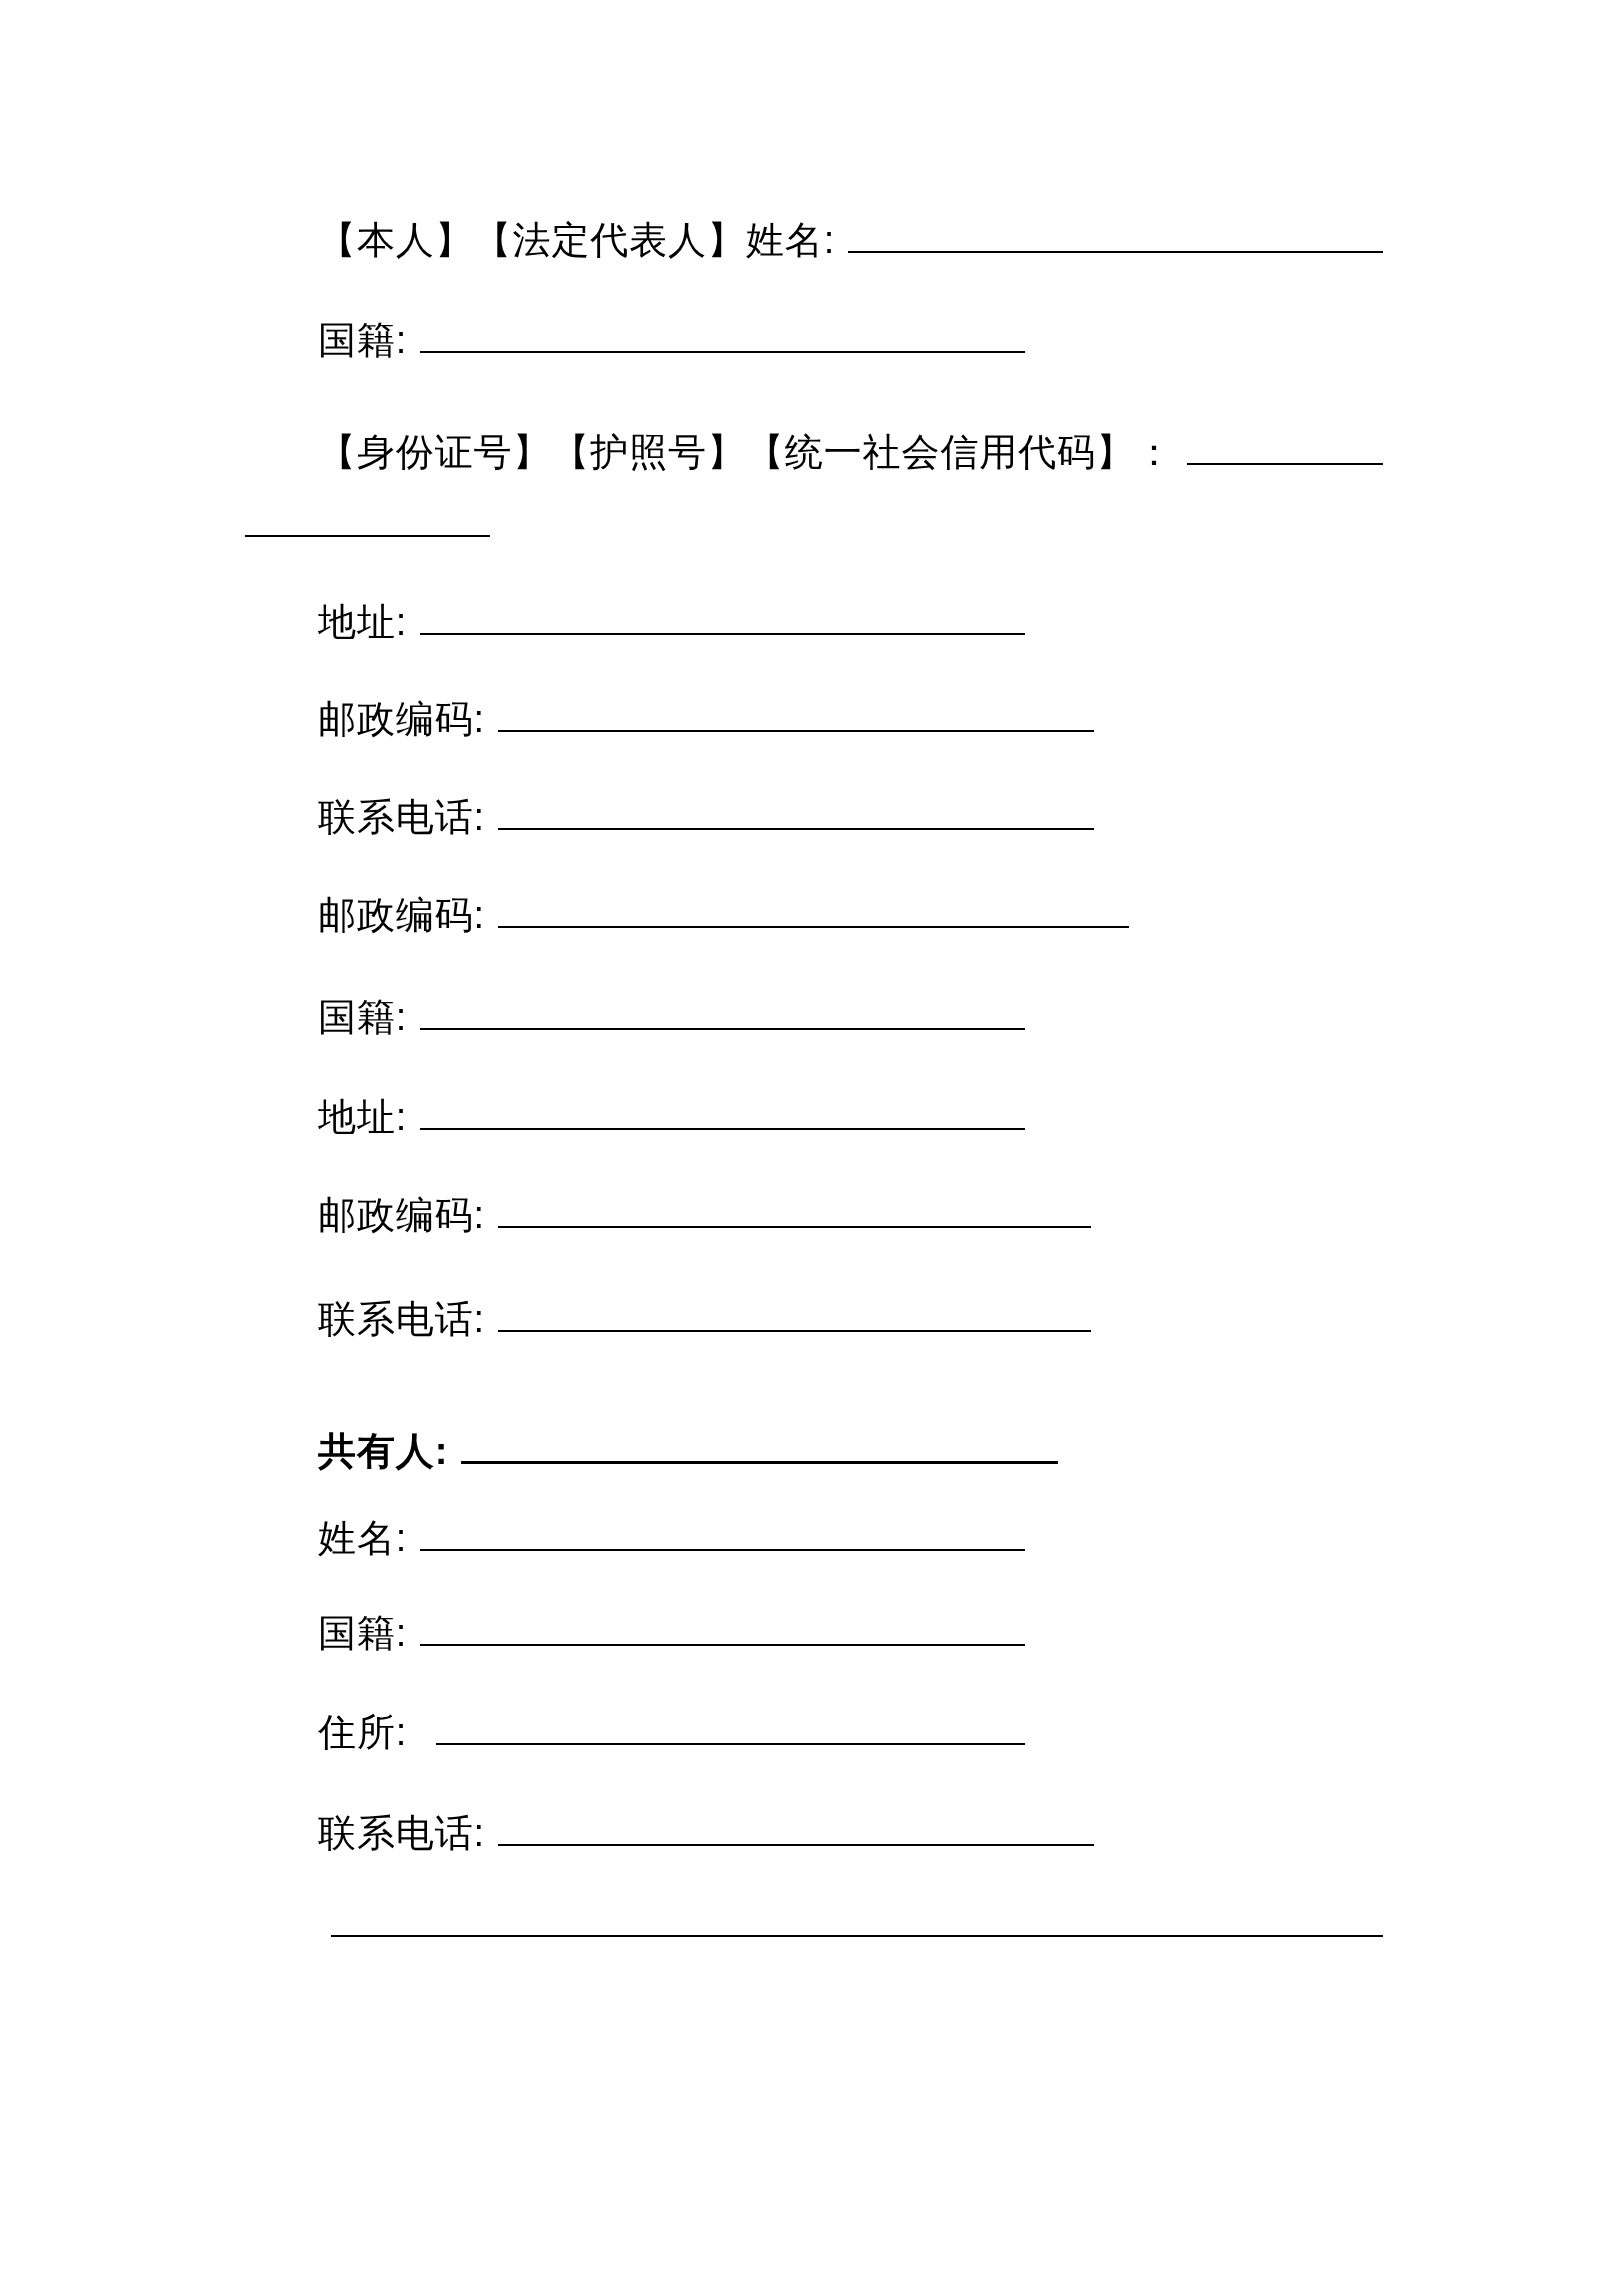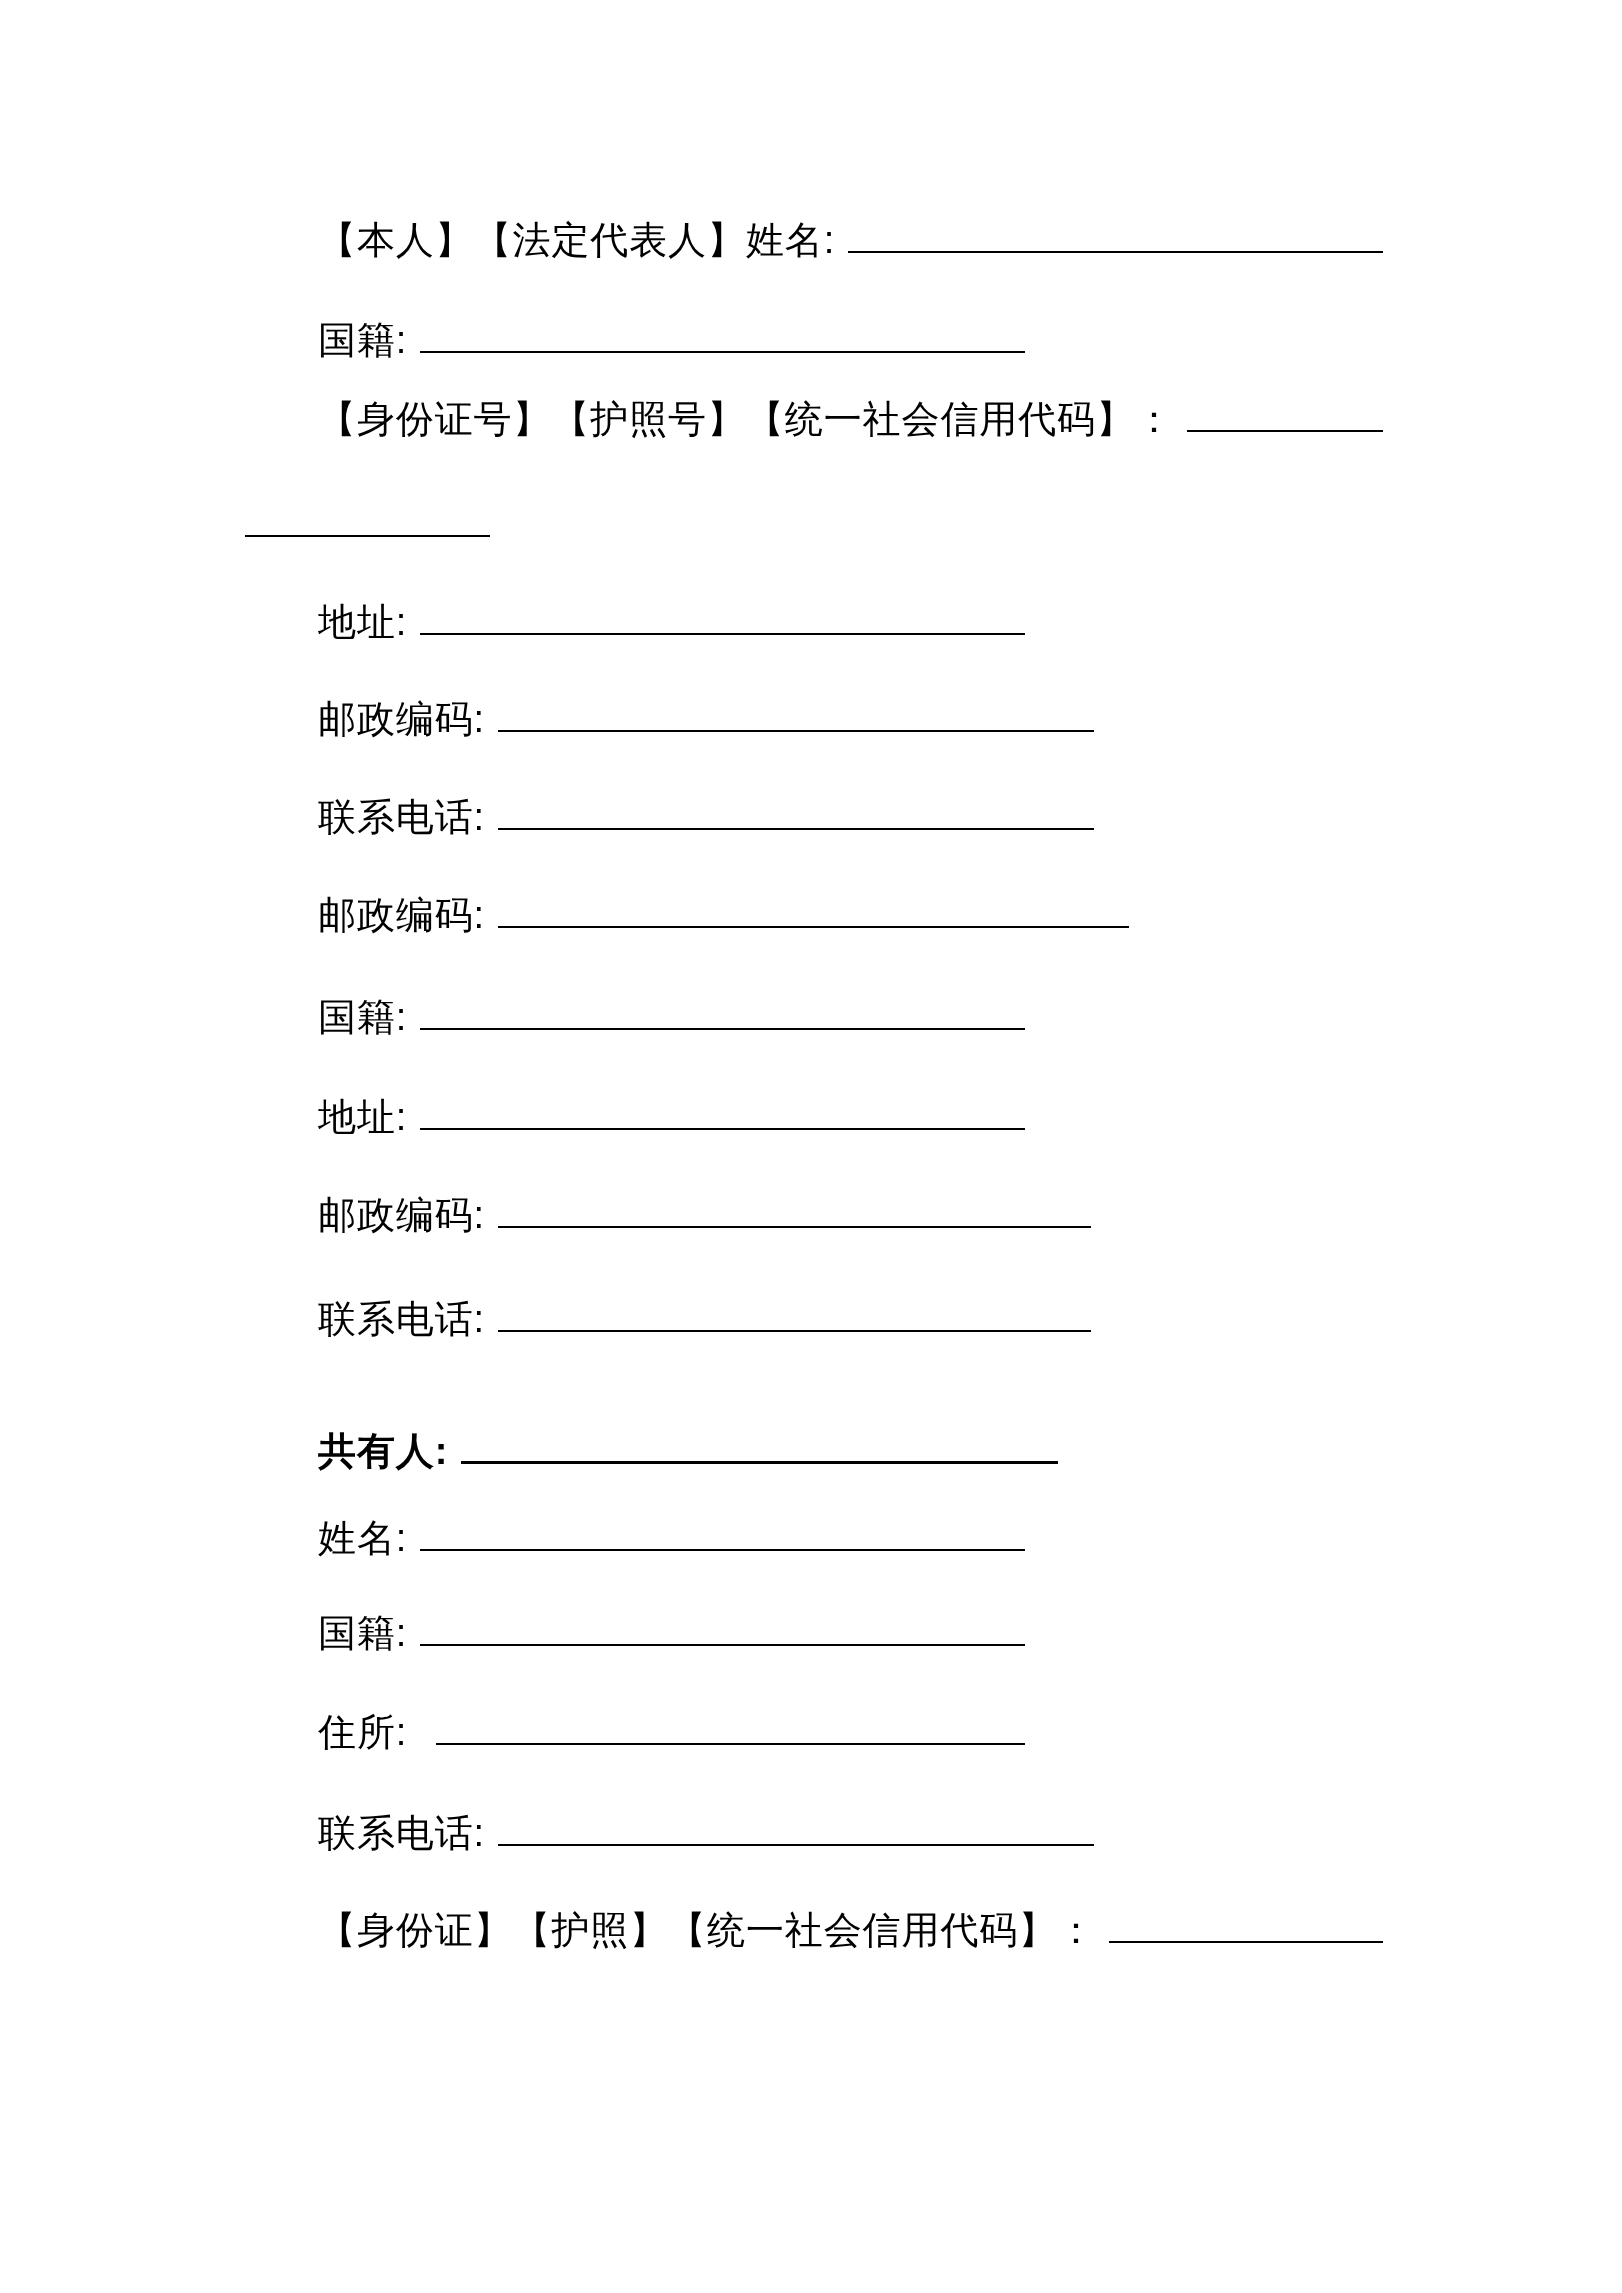--- a/index.html
+++ b/index.html
@@ -52,21 +52,21 @@
 
 <div class="page" style="width: 1623px; height: 1994px; background: rgb(255, 255, 255); color: rgb(0, 0, 0);">
     <div class="form-line" style="top: 218px; left: 318px; width: 1065px;">
     <span class="label">【本人】【法定代表人】姓名:</span>
     <span class="blank" style="border-bottom-color: rgb(0, 0, 0);"></span>
   </div>
     <div class="form-line" style="top: 318px; left: 318px; width: 707px;">
     <span class="label">国籍:</span>
     <span class="blank" style="border-bottom-color: rgb(0, 0, 0);"></span>
   </div>
-    <div class="form-line" style="top: 397px; left: 318px; width: 1065px;">
+    <div class="form-line" style="top: 430px; left: 318px; width: 1065px;">
     <span class="label">【身份证号】【护照号】【统一社会信用代码】：</span>
     <span class="blank" style="border-bottom-color: rgb(0, 0, 0);"></span>
   </div>
     <div class="form-line continuation" style="top: 495px; left: 245px; width: 245px;">
 
     <span class="blank" style="border-bottom-color: rgb(0, 0, 0);"></span>
   </div>
     <div class="form-line" style="top: 600px; left: 318px; width: 707px;">
     <span class="label">地址:</span>
     <span class="blank" style="border-bottom-color: rgb(0, 0, 0);"></span>
@@ -113,21 +113,20 @@
   </div>
     <div class="form-line" style="top: 1710px; left: 318px; width: 707px; gap: 16px;">
     <span class="label">住所:</span>
     <span class="blank" style="border-bottom-color: rgb(0, 0, 0);"></span>
   </div>
     <div class="form-line" style="top: 1811px; left: 318px; width: 776px;">
     <span class="label">联系电话:</span>
     <span class="blank" style="border-bottom-color: rgb(0, 0, 0);"></span>
   </div>
     <div class="form-line" style="top: 1908px; left: 318px; width: 1065px;">
-    <span class="label">【身份证】【护照】【统一社会信用代码】：</span>
     <span class="blank" style="border-bottom-color: rgb(0, 0, 0);"></span>
   </div>
     <div class="form-line continuation" style="top: 1989px; left: 245px; width: 182px;">
 
     <span class="blank" style="border-bottom-color: rgb(0, 0, 0);"></span>
   </div>
   </div>
 
 
 </body></html>

